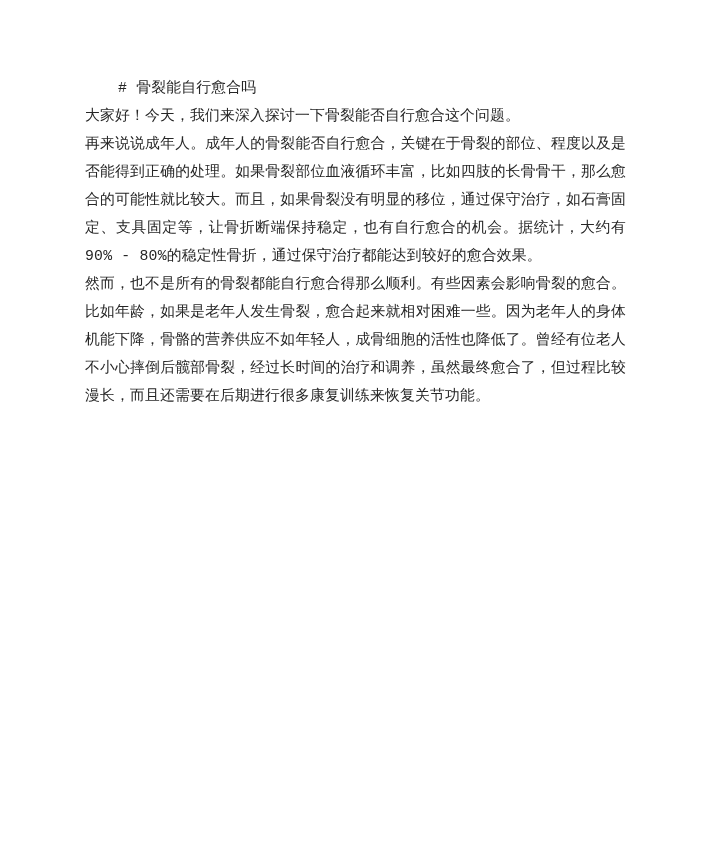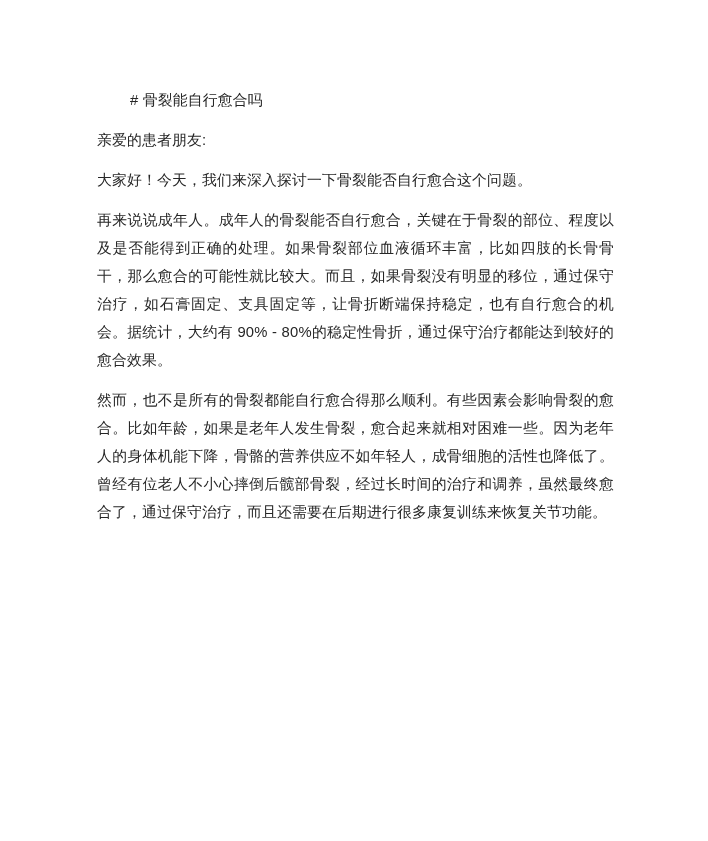--- a/index.html
+++ b/index.html
@@ -22,40 +22,40 @@
     width: 541px;
     color: #262626;
     font-size: 14.8px;
     line-height: 28px;
     text-align: justify;
     text-justify: inter-ideograph;
     letter-spacing: 0.2px;
   }
   .doc h1,
   .doc p {
-    margin: 12px;
+    margin: 0;
     padding: 0;
     font-size: inherit;
     font-weight: normal;
     line-height: inherit;
+    font-family: Liberation Mono, monospace;
   }
   .doc h1.heading {
     text-indent: 33px;
     text-align: left;
   }
   .doc p.salutation {
     text-align: left;
   }
   .doc p:last-child {
     
     overflow: hidden;
   }
 </style>
 </head>
 <body style="background: rgb(255, 255, 255);">
 
 <div class="doc" style="color: rgb(38, 38, 38);">
   <h1 class="heading"># 骨裂能自行愈合吗</h1>
-  <p class="salutation">亲爱的患者朋友:</p>
   <p>大家好！今天，我们来深入探讨一下骨裂能否自行愈合这个问题。</p>
   <p>再来说说成年人。成年人的骨裂能否自行愈合，关键在于骨裂的部位、程度以及是否能得到正确的处理。如果骨裂部位血液循环丰富，比如四肢的长骨骨干，那么愈合的可能性就比较大。而且，如果骨裂没有明显的移位，通过保守治疗，如石膏固定、支具固定等，让骨折断端保持稳定，也有自行愈合的机会。据统计，大约有 90% - 80%的稳定性骨折，通过保守治疗都能达到较好的愈合效果。</p>
-  <p>然而，也不是所有的骨裂都能自行愈合得那么顺利。有些因素会影响骨裂的愈合。比如年龄，如果是老年人发生骨裂，愈合起来就相对困难一些。因为老年人的身体机能下降，骨骼的营养供应不如年轻人，成骨细胞的活性也降低了。曾经有位老人不小心摔倒后髋部骨裂，经过长时间的治疗和调养，虽然最终愈合了，通过保守治疗，而且还需要在后期进行很多康复训练来恢复关节功能。</p>
+  <p>然而，也不是所有的骨裂都能自行愈合得那么顺利。有些因素会影响骨裂的愈合。比如年龄，如果是老年人发生骨裂，愈合起来就相对困难一些。因为老年人的身体机能下降，骨骼的营养供应不如年轻人，成骨细胞的活性也降低了。曾经有位老人不小心摔倒后髋部骨裂，经过长时间的治疗和调养，虽然最终愈合了，但过程比较漫长，而且还需要在后期进行很多康复训练来恢复关节功能。</p>
 </div>
 
 </body></html>

